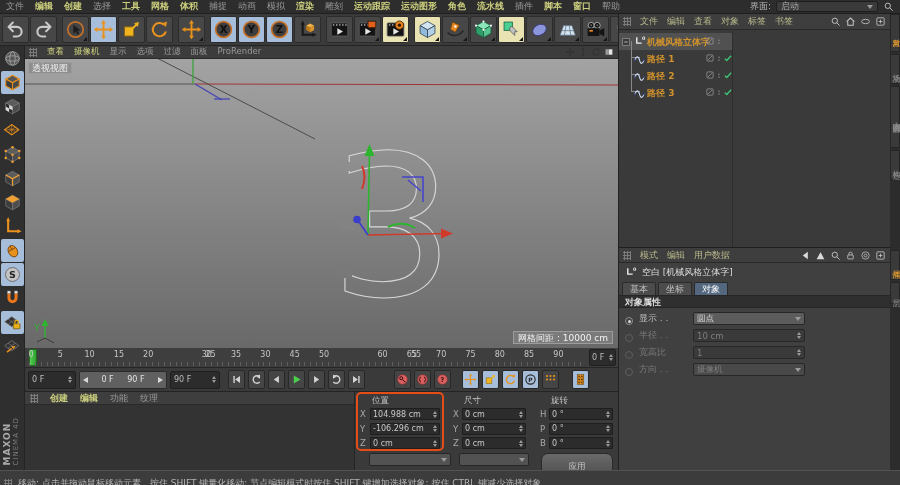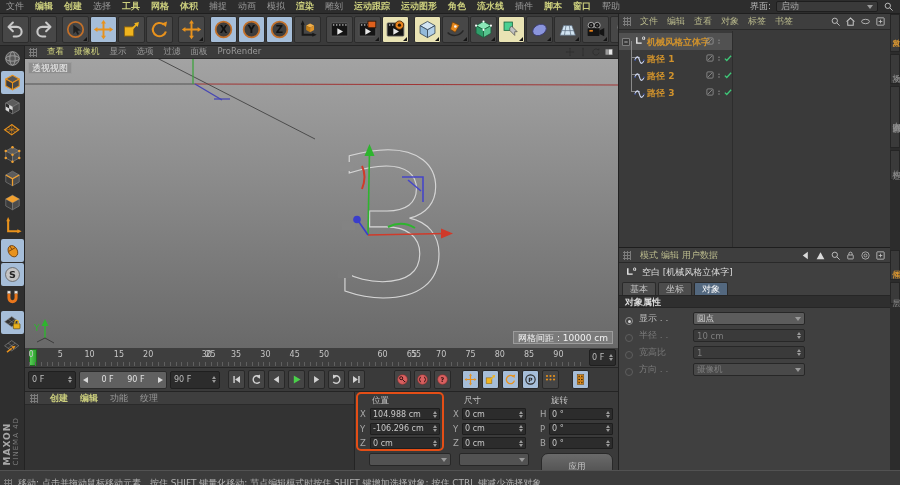--- a/index.html
+++ b/index.html
@@ -1005,21 +1005,21 @@
             </svg>
           </span>
         </div>
       </div>
     <div id="om-div"></div>
   </div>
 
   <div id="attrmgr">
     <div id="am-menu">
       <span class="grip"></span>
-      <div id="am-menu-items" style="display:flex;gap:3px">
+      <div id="am-menu-items" style="display:flex;gap:9px">
           <span class="om-mitem">模式</span>
           <span class="om-mitem">编辑</span>
           <span class="om-mitem">用户数据</span>
         </div>
       <div id="am-menu-icons">
           <span>
             <svg viewBox="0 0 24 24">
               <path d="M17 4 6 12l11 8z" fill="#dadada"></path>
             </svg>
           </span>

